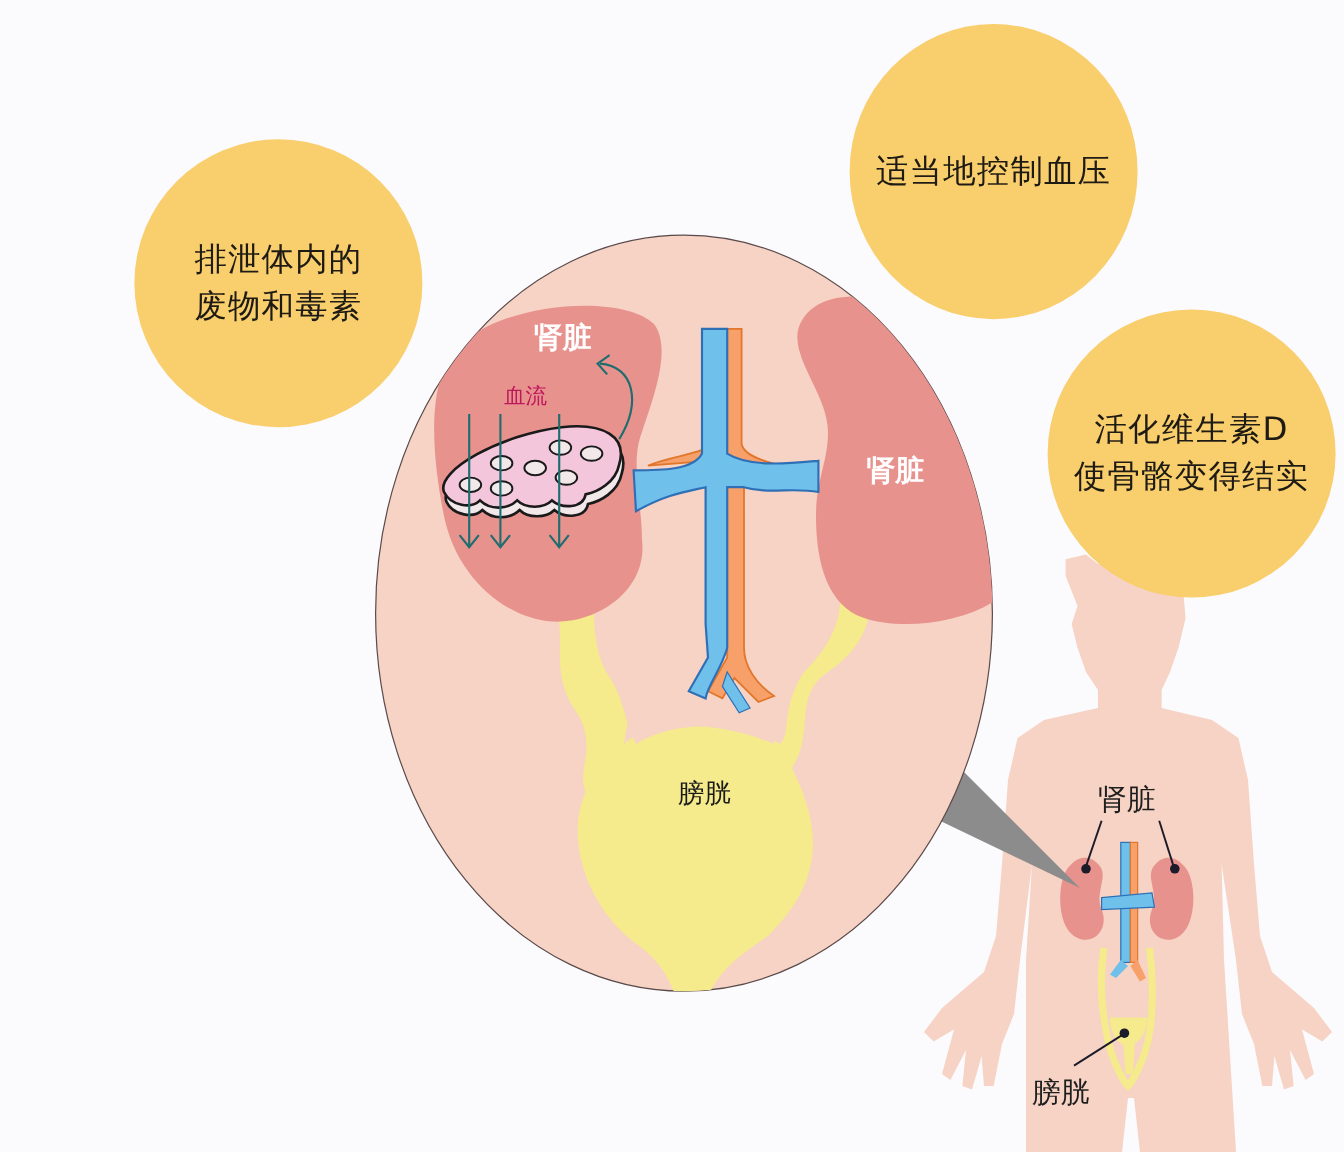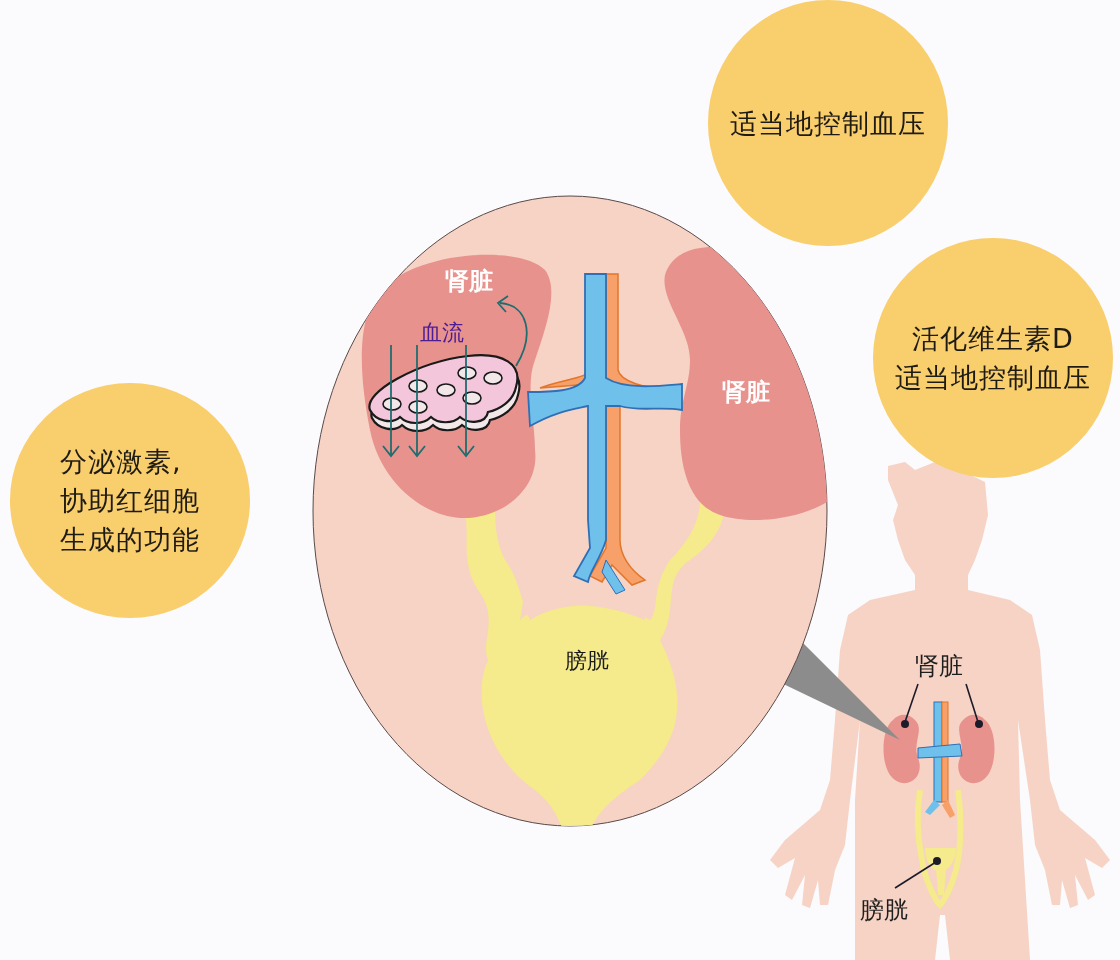--- a/index.html
+++ b/index.html
@@ -1,24 +1,24 @@
 <!DOCTYPE html>
 <html><head>
 <meta charset="utf-8">
 <style>
   html, body { margin: 0; padding: 0; background: #fbfafd; }
   body { width: 1120px; height: 960px; position: relative; overflow: hidden;
          font-family: "DejaVu Sans", "Liberation Sans", sans-serif; }
   #stage { position: absolute; left: 0; top: 0; width: 1120px; height: 960px; }
   .bubble { position: absolute; border-radius: 50%; background: #f9ce6c;
-            display: flex; align-items: center; justify-content: center; text-align: center; }
+            display: flex; align-items: center; justify-content: center; text-align: center; margin-top: 20px; }
   .bubble .txt { font-size: 27px; line-height: 39px; color: #1e1a14; white-space: pre-line; letter-spacing: 1px; }
   .lbl { position: absolute; font-size: 22px; color: #1a1a1a; white-space: nowrap; text-align: center; }
   .lbl.white { color: #ffffff; font-weight: bold; font-size: 24px; }
-  .lbl.small { font-size: 22px; color: #4c1d95; }
+  .lbl.small { font-size: 18px; color: #be185d; }
   .lbl.body { font-size: 24px; color: #1e1e1e; }
 </style>
 </head>
 <body>
 
 <div id="stage">
 
   <svg width="1120" height="960" viewBox="0 0 1120 960" style="position:absolute;left:0;top:0;">
     <defs>
       <clipPath id="ovalClip">
@@ -103,31 +103,30 @@
           <polyline points="383,446 391,456 399,446"></polyline>
           <polyline points="409,446 417,456 425,446"></polyline>
           <polyline points="458,446 466,456 474,446"></polyline>
           <path d="M516 366 C535 335 528 305 500 303"></path>
           <polyline points="508,296 498,303 506,312"></polyline>
         </g>
       </g>
     </g>
   </svg>
 
+  <div class="bubble" style="left:112px;top:96px;width:240px;height:240px;">
+    <span class="txt">排泄体内的
+废物和毒素</span>
+  </div>
   <div class="bubble" style="left:708px;top:0px;width:240px;height:246px;">
     <span class="txt">适当地控制血压</span>
   </div>
   <div class="bubble" style="left:873px;top:238px;width:240px;height:240px;">
     <span class="txt">活化维生素D
-适当地控制血压</span>
-  </div>
-  <div class="bubble" style="left:10px;top:383px;width:240px;height:235px;">
-    <span class="txt" style="text-align:left;">分泌激素,
-协助红细胞
-生成的功能</span>
+使骨骼变得结实</span>
   </div>
 
   <span class="lbl white" style="left:445px;top:265px;">肾脏</span>
   <span class="lbl white" style="left:722px;top:376px;">肾脏</span>
   <span class="lbl small" style="left:420px;top:318px;">血流</span>
   <span class="lbl" style="left:565px;top:646px;">膀胱</span>
 
   <span class="lbl body" style="left:915px;top:650px;">肾脏</span>
   <span class="lbl body" style="left:860px;top:894px;">膀胱</span>
 </div>

